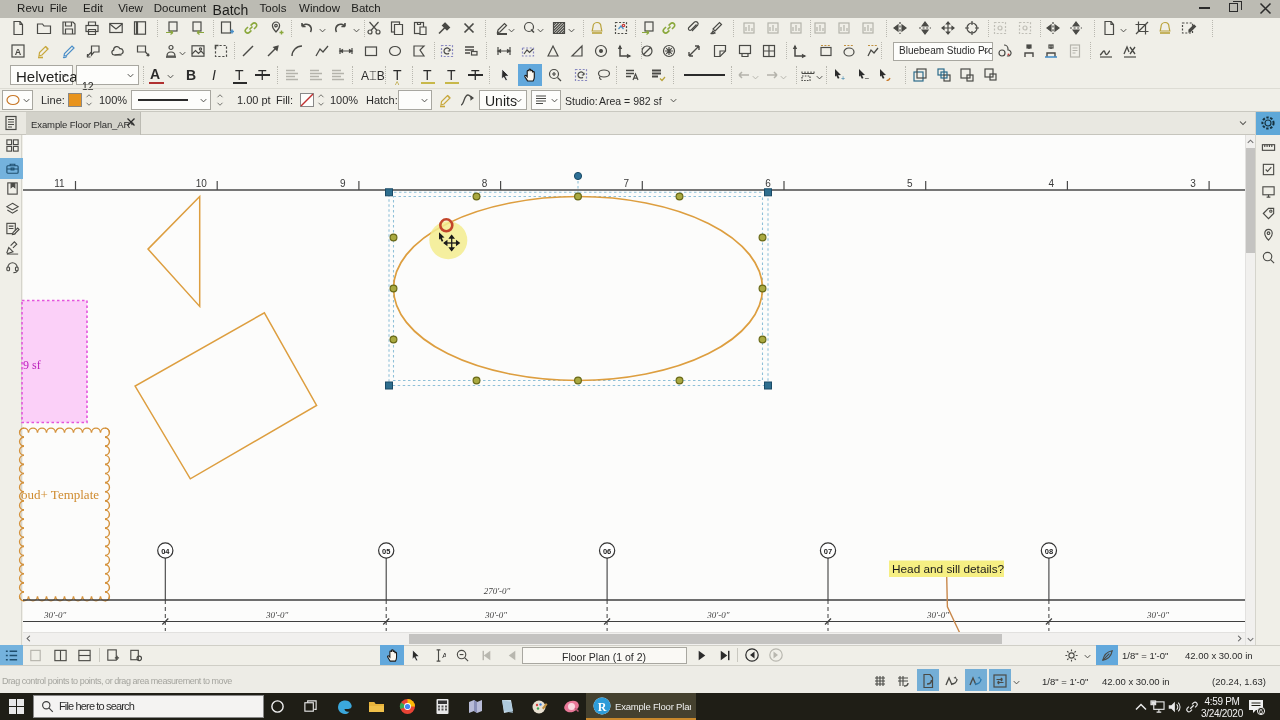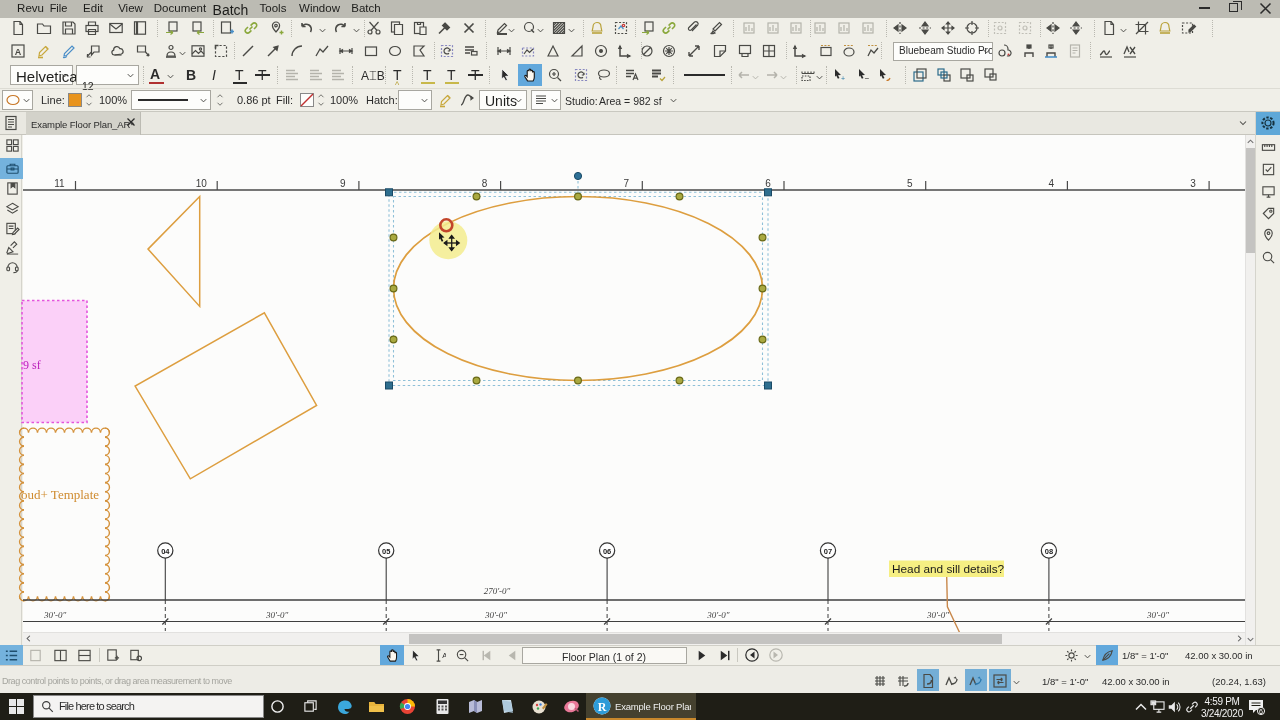--- a/index.html
+++ b/index.html
@@ -565,21 +565,21 @@
 <div class="abs" style="left:138px;top:99px;width:50px;height:1.6px;background:#2b2b2b"></div>
 <svg style="position:absolute;left:197.5px;top:94.5px" width="11" height="11" viewBox="0 0 16 16" fill="none" stroke="#4a4a46" stroke-width="1.2">
     <path d="M4 6l4 4 4-4" stroke-width="1.4"></path>
   </svg>
 <svg style="position:absolute;left:215.0px;top:91.0px" width="10" height="10" viewBox="0 0 16 16" fill="none" stroke="#4a4a46" stroke-width="1.2">
     <path d="M4 10l4-4 4 4" stroke-width="1.2"></path>
   </svg>
 <svg style="position:absolute;left:215.0px;top:99.0px" width="10" height="10" viewBox="0 0 16 16" fill="none" stroke="#4a4a46" stroke-width="1.2">
     <path d="M4 6l4 4 4-4" stroke-width="1.2"></path>
   </svg>
-<div class="lbl" style="left:237px;top:94px">0.86 pt</div>
+<div class="lbl" style="left:237px;top:94px">1.00 pt</div>
 <div class="lbl" style="left:276px;top:94px">Fill:</div>
 <div class="abs" style="left:300px;top:93px;width:14px;height:14px;background:#fdfdfb;border:1px solid #888"></div>
 <svg class="abs" style="left:300px;top:93px" width="14" height="14">
     <path d="M1 13L13 1" stroke="#c03030" stroke-width="1.4"></path>
   </svg>
 <svg style="position:absolute;left:316.0px;top:91.0px" width="10" height="10" viewBox="0 0 16 16" fill="none" stroke="#4a4a46" stroke-width="1.2">
     <path d="M4 10l4-4 4 4" stroke-width="1.2"></path>
   </svg>
 <svg style="position:absolute;left:316.0px;top:99.0px" width="10" height="10" viewBox="0 0 16 16" fill="none" stroke="#4a4a46" stroke-width="1.2">
     <path d="M4 6l4 4 4-4" stroke-width="1.2"></path>

